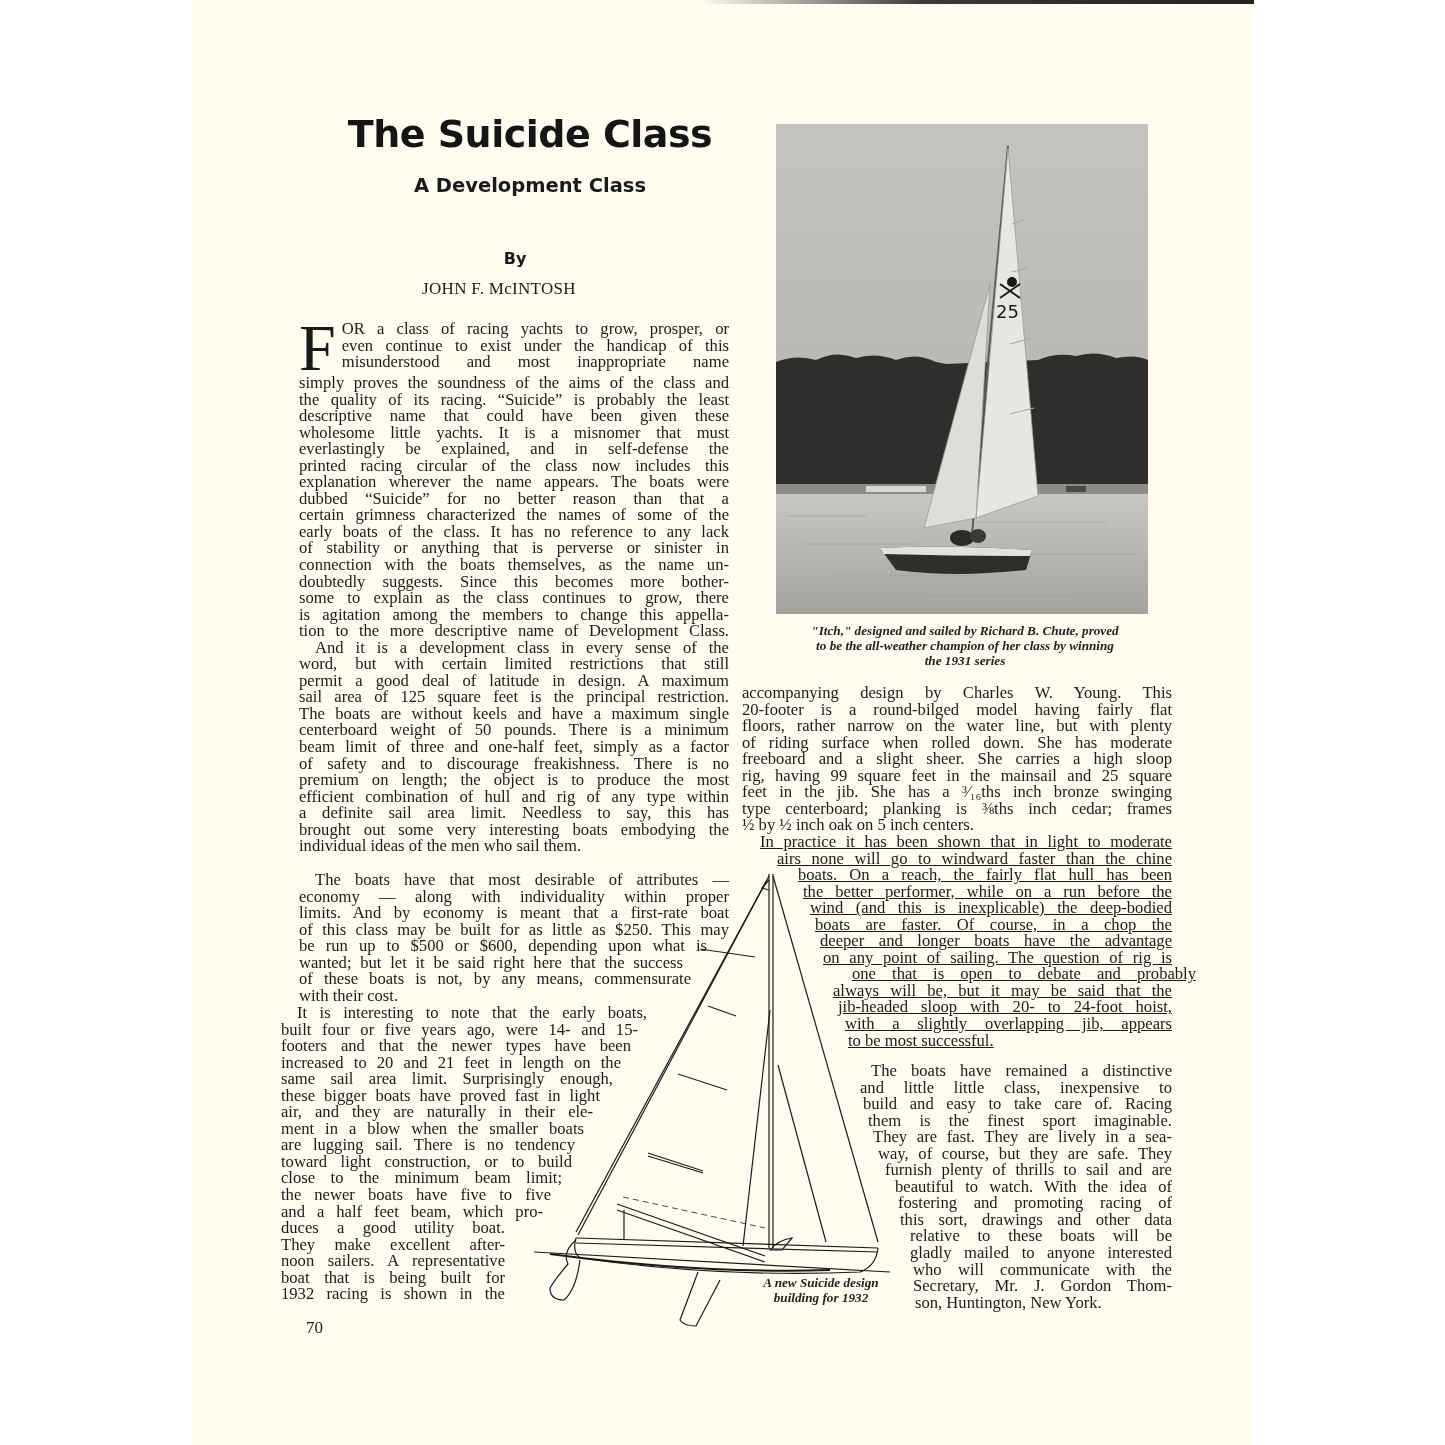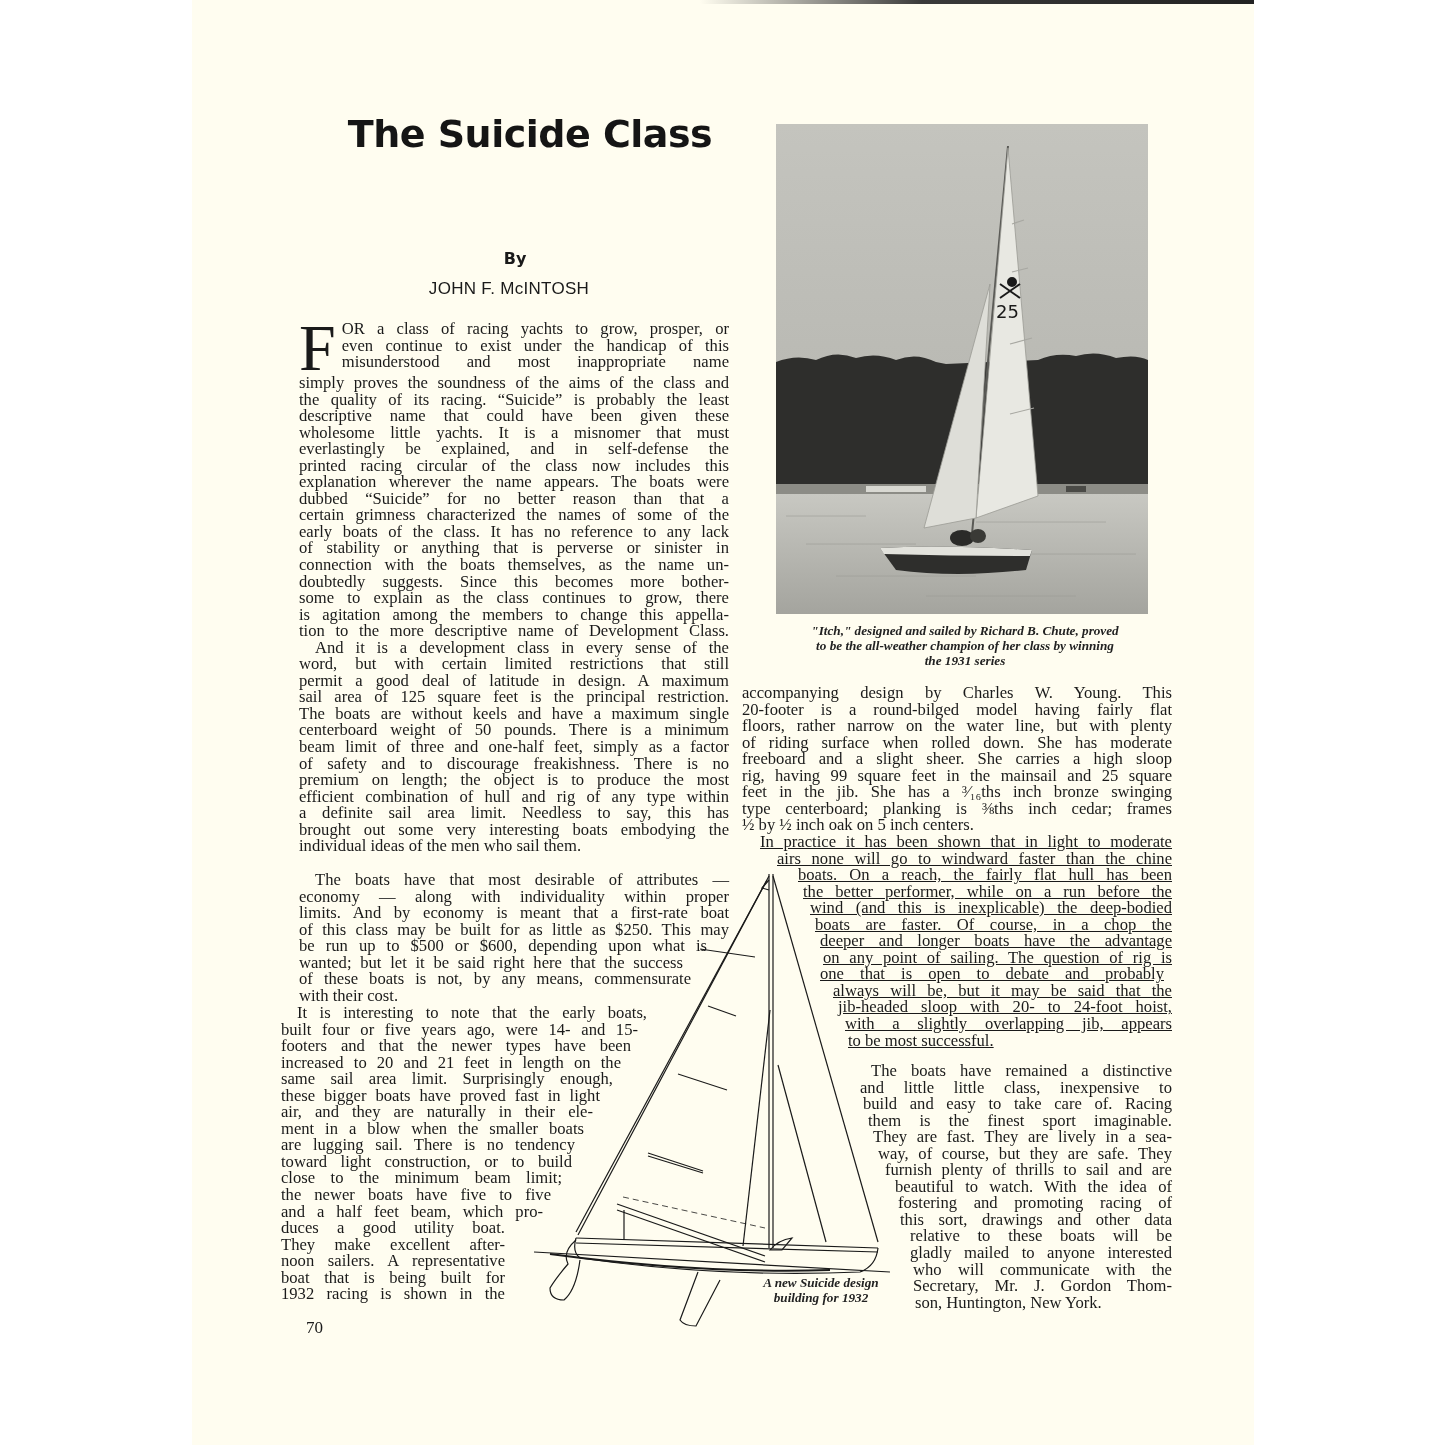--- a/index.html
+++ b/index.html
@@ -9,22 +9,22 @@
   .top-edge { position:absolute; left:700px; top:0; width:554px; height:4px;
               background:linear-gradient(to right, rgba(60,60,60,0), #3a3a3a 40%, #222); }
   .abs { position:absolute; }
 
   .title { left:300px; top:112px; width:460px; text-align:center;
            font-family:"DejaVu Sans", sans-serif; font-weight:bold; font-size:38px; letter-spacing:-0.5px; color:#151515; }
   .subtitle { left:300px; top:170px; width:460px; text-align:center;
               font-family:"DejaVu Sans", sans-serif; font-weight:bold; font-size:19.5px; line-height:31px; color:#1a1a1a; }
   .byline-by { left:300px; top:249px; width:430px; text-align:center;
                font-family:"DejaVu Sans", sans-serif; font-weight:bold; font-size:16px; }
-  .byline-name { left:294px; top:279px; width:430px; text-align:center;
-                 font-family:Liberation Sans, sans-serif; font-size:17px; letter-spacing:0.3px; }
+  .byline-name { left:284px; top:279px; width:430px; text-align:center;
+                 font-family:Liberation Serif, serif; font-size:17px; letter-spacing:0.3px; }
 
   .col { font-size:16.6px; line-height:16.55px; text-align:justify; }
   .col p { margin:0; }
   .l { display:block; text-align:justify; text-align-last:justify; white-space:nowrap; }
   .l.last { text-align-last:left; }
 
   .dropcap { float:left; font-size:66px; line-height:50px; height:52px; margin:2px 6px 0 0; font-weight:normal; }
 
   .photo { left:776px; top:124px; width:372px; height:490px; background:#fca5a5; overflow:hidden; }
   .caption { font-style:italic; font-weight:bold; font-size:13.2px; line-height:14.8px; text-align:center; color:#222; }
@@ -32,20 +32,21 @@
   .page-num { left:306px; top:1318px; font-size:17px; }
 </style>
 </head>
 <body>
 
 <div class="page"></div>
 <div class="top-edge"></div>
 
 <div class="abs title">The Suicide Class</div>
 <div class="abs subtitle">
+  <div>A Development Class</div>
 </div>
 <div class="abs byline-by">By</div>
 <div class="abs byline-name">JOHN F. McINTOSH</div>
 
 <div class="abs col" style="left:299px; top:321px; width:430px;">
   <p>
     <span class="dropcap">F</span>
     <span class="l" style="padding-left:0">OR a class of racing yachts to grow, prosper, or</span>
     <span class="l">even continue to exist under the handicap of this</span>
     <span class="l">misunderstood and most inappropriate name</span>
@@ -194,21 +195,21 @@
 
 <div class="abs col" style="left:742px; top:834px; width:430px;text-decoration:underline;">
   <span class="l" style="margin-left:18px; width:412px">In practice it has been shown that in light to moderate</span>
   <span class="l" style="margin-left:35px; width:395px">airs none will go to windward faster than the chine</span>
   <span class="l" style="margin-left:56px; width:374px">boats. On a reach, the fairly flat hull has been</span>
   <span class="l" style="margin-left:61px; width:369px">the better performer, while on a run before the</span>
   <span class="l" style="margin-left:68px; width:362px">wind (and this is inexplicable) the deep-bodied</span>
   <span class="l" style="margin-left:73px; width:357px">boats are faster. Of course, in a chop the</span>
   <span class="l" style="margin-left:78px; width:352px">deeper and longer boats have the advantage</span>
   <span class="l" style="margin-left:81px; width:349px">on any point of sailing. The question of rig is</span>
-  <span class="l" style="margin-left:78px; width:344px">one that is open to debate and probably</span>
+  <span class="l" style="margin-left:110px; width:344px">one that is open to debate and probably</span>
   <span class="l" style="margin-left:91px; width:339px">always will be, but it may be said that the</span>
   <span class="l" style="margin-left:96px; width:334px">jib-headed sloop with 20- to 24-foot hoist,</span>
   <span class="l" style="margin-left:103px; width:327px">with a slightly overlapping jib, appears</span>
   <span class="l last" style="margin-left:106px">to be most successful.</span>
 </div>
 
 <div class="abs col" style="left:742px; top:1063px; width:430px;">
   <span class="l" style="margin-left:129px; width:301px">The boats have remained a distinctive</span>
   <span class="l" style="margin-left:118px; width:312px">and little little class, inexpensive to</span>
   <span class="l" style="margin-left:121px; width:309px">build and easy to take care of. Racing</span>

